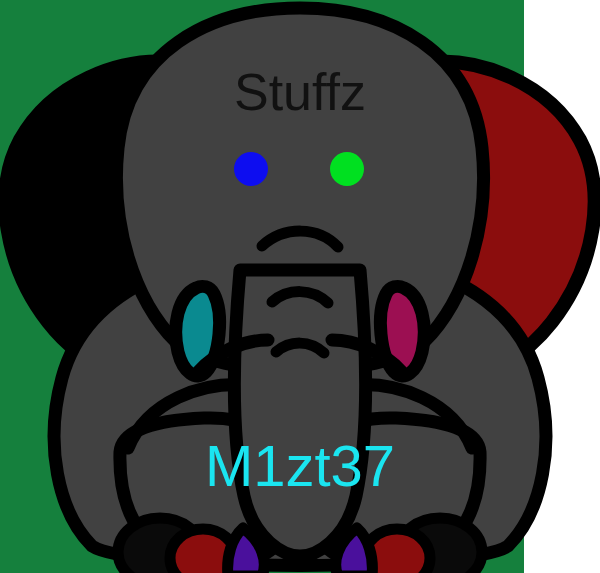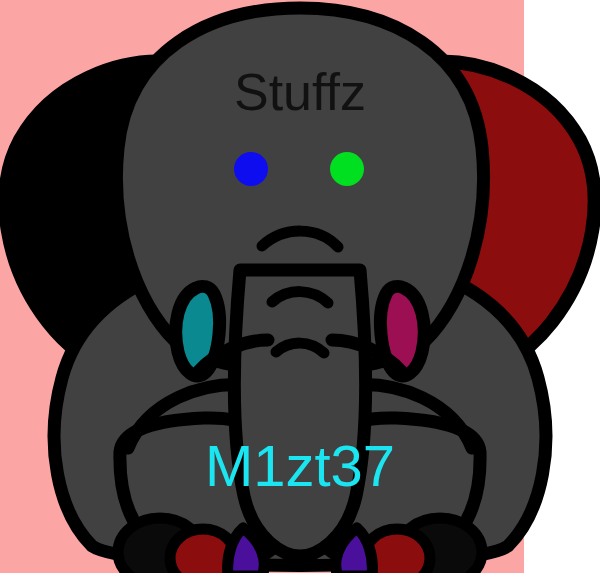--- a/index.html
+++ b/index.html
@@ -10,21 +10,21 @@
   body {
     width: 600px;
     height: 573px;
     overflow: hidden;
     font-family: "Liberation Sans", sans-serif;
   }
   #avatar-stage {
     position: relative;
     width: 524px;
     height: 573px;
-    background: #fca5a5;
+    background: #15803d;
   }
   #elephant-svg {
     display: block;
     width: 600px;
     height: 573px;
   }
   .label-title {
     font-family: "Liberation Sans", sans-serif;
     font-size: 52px;
     font-weight: normal;

